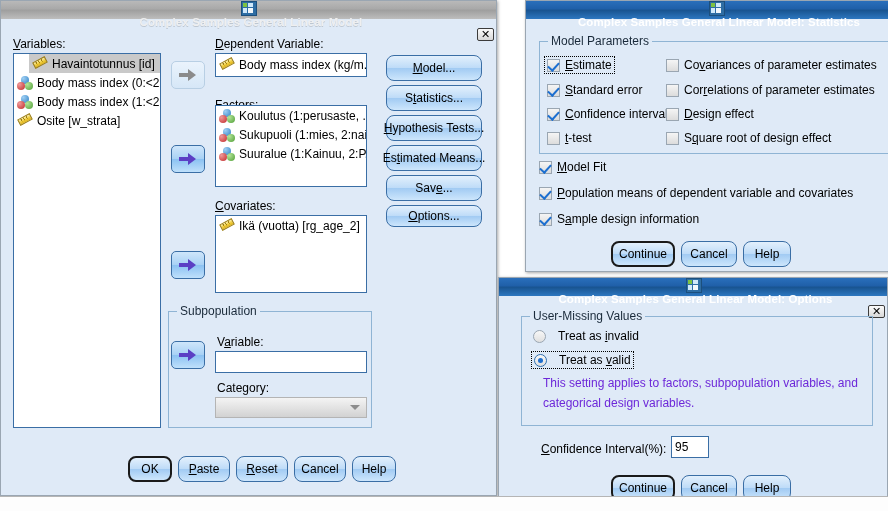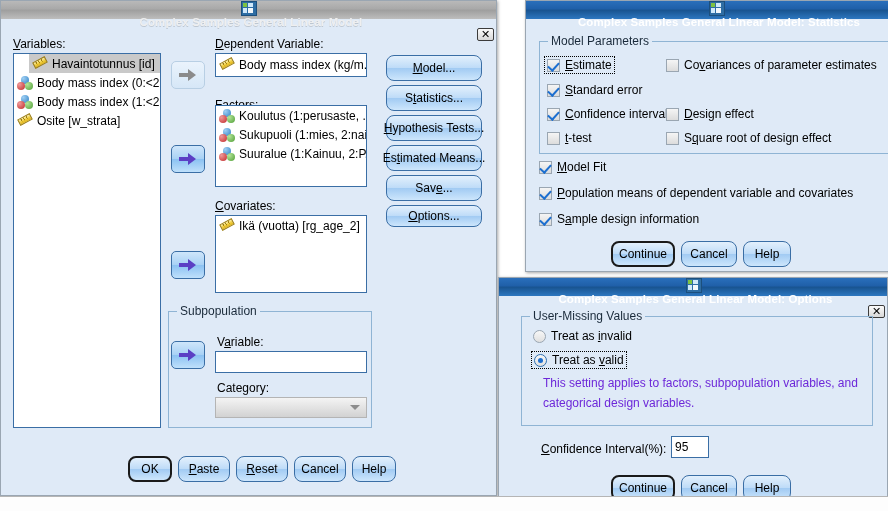--- a/index.html
+++ b/index.html
@@ -74,21 +74,21 @@
   .group{position:absolute;border:1px solid #8fb4d4;box-sizing:border-box;}
   .group>.gtitle{position:absolute;top:-8px;left:8px;background:#dfeaf7;padding:0 3px;font-size:12px;color:#1a2a3a;}
 
   
   .chk{position:absolute;display:flex;align-items:center;white-space:nowrap;font-size:12px;cursor:pointer;}
   .chk .box{width:13px;height:13px;box-sizing:border-box;border:1px solid #9aa6b2;
      background:linear-gradient(to bottom,#f5f5f5,#dcdcdc);margin-right:5px;position:relative;flex:0 0 auto;}
   .chk.checked .box::after{content:"";position:absolute;left:2px;top:0px;width:5px;height:9px;
      border:solid #1d6fd0;border-width:0 2.4px 2.4px 0;transform:rotate(42deg);}
   .chk.focus{outline:1px dotted #000;outline-offset:1px;padding:0 1px;}
-  .rad{position:absolute;display:flex;align-items:center;white-space:nowrap;font-size:12px;cursor:pointer;}
+  .rad{position:absolute;display:flex;align-items:center;white-space:nowrap;font-size:12px;cursor:pointer;gap:7px;}
   .rad .circ{width:13px;height:13px;border-radius:50%;box-sizing:border-box;border:1px solid #9aa6b2;
      background:linear-gradient(to bottom,#f7f7f7,#e0e0e0);margin-right:5px;position:relative;flex:0 0 auto;}
   .rad.checked .circ{border:1px solid #2f6fae;}
   .rad.checked .circ::after{content:"";position:absolute;left:3px;top:3px;width:5px;height:5px;border-radius:50%;
      background:#1d6fd0;}
   .rad.focus{outline:1px dotted #000;outline-offset:1px;padding:0 1px;}
 
   .note{position:absolute;font-size:12px;line-height:19px;color:#6d28d9;}
   .desktop-strip{position:absolute;left:0;top:496px;width:888px;height:15px;background:#fdfdfd;border-top:1px solid #b5b5b5;}
 </style>
@@ -297,20 +297,24 @@
     </div>
     <div class="chk" style="left:21px;top:112px;">
       <span class="box"></span>
         <span><u>t</u>-test</span>
     </div>
 
     <div class="chk" style="left:140px;top:39px;">
       <span class="box"></span>
         <span>Co<u>v</u>ariances of parameter estimates</span>
     </div>
+    <div class="chk" style="left:140px;top:64px;">
+      <span class="box"></span>
+        <span>Cor<u>r</u>elations of parameter estimates</span>
+    </div>
     <div class="chk" style="left:140px;top:88px;">
       <span class="box"></span>
         <span><u>D</u>esign effect</span>
     </div>
     <div class="chk" style="left:140px;top:112px;">
       <span class="box"></span>
         <span>S<u>q</u>uare root of design effect</span>
     </div>
 
     <div class="chk checked" style="left:13px;top:141px;">

